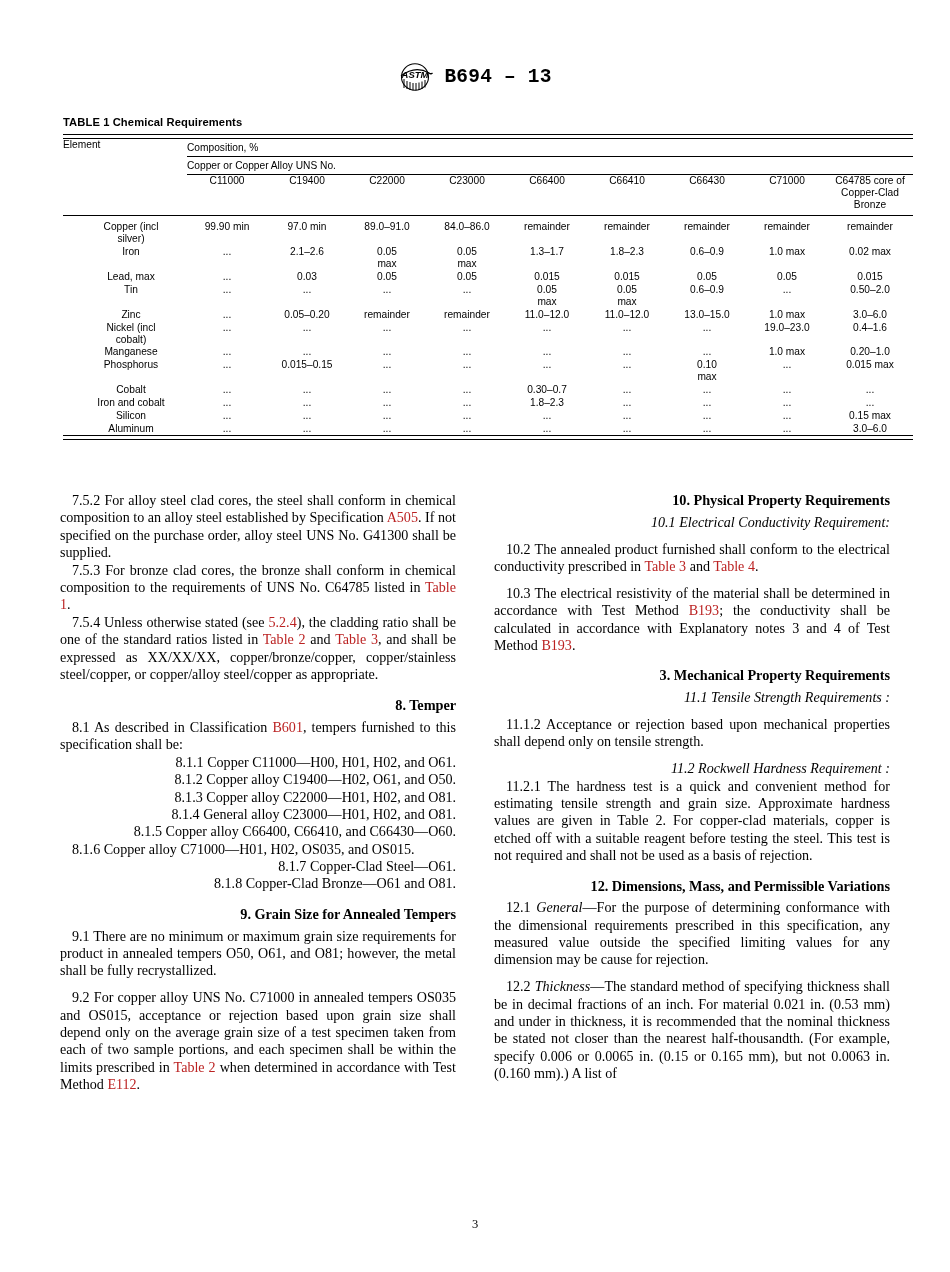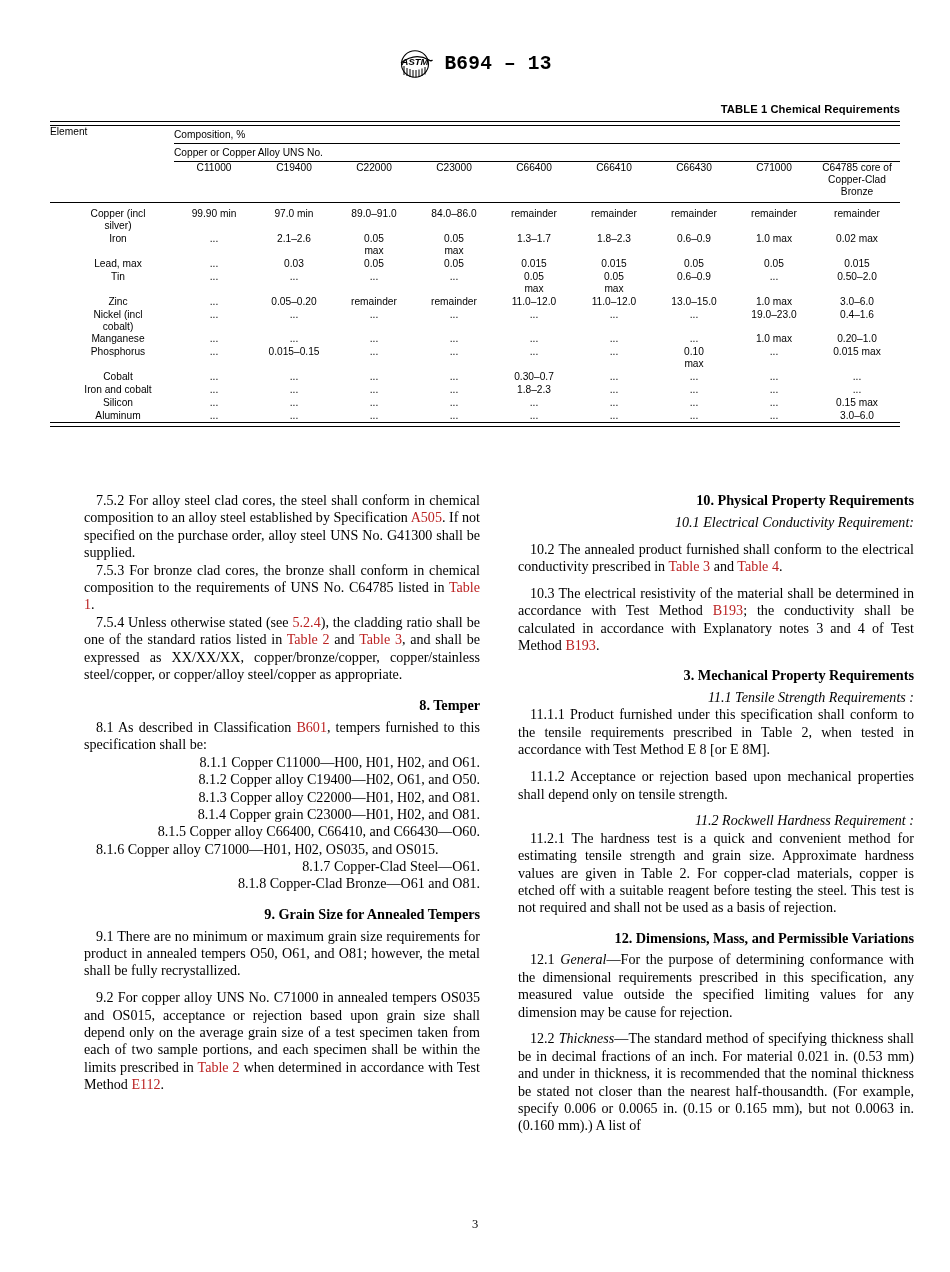--- a/index.html
+++ b/index.html
@@ -14,21 +14,21 @@
     color: #000000;
     position: relative;
     overflow: hidden;
   }
 
   .page {
     width: 950px;
     height: 1272px;
     position: relative;
     box-sizing: border-box;
-    padding: 0;
+    padding: 13px;
   }
 
   
   .doc-header {
     display: flex;
     align-items: center;
     justify-content: center;
     gap: 10px;
     padding-top: 47px;
     height: 34px;
@@ -45,21 +45,21 @@
     font-size: 19.5px;
     letter-spacing: 0.2px;
   }
 
   
   .table-wrap {
     margin: 22px 50px 0 50px;
     width: 850px;
   }
   .table-title {
-    text-align: right;
+    text-align: left;
     font-family: "Liberation Sans", sans-serif;
     font-weight: bold;
     font-size: 11.2px;
     margin-bottom: 6px;
     letter-spacing: 0.1px;
   }
   table.chem {
     border-collapse: collapse;
     width: 850px;
     font-family: "Liberation Sans", sans-serif;
@@ -119,21 +119,20 @@
   }
 
   
   .columns {
     position: absolute;
     top: 492px;
     left: 60px;
     width: 830px;
     display: flex;
     gap: 38px;
-    margin-left: 24px;
   }
   .col {
     width: 396px;
     font-size: 14.1px;
     line-height: 1.235;
     text-align: justify;
     text-justify: inter-word;
     hyphens: manual;
   }
   .col p {
@@ -415,21 +414,21 @@
 
       <p><span>7.5.4  Unless otherwise stated (see </span><span class="ref">5.2.4</span><span>), the cladding ratio shall be one of the standard ratios listed in </span><span class="ref">Table 2</span><span> and </span><span class="ref">Table 3</span><span>, and shall be expressed as XX/XX/XX, copper/bronze/copper, copper/stainless steel/copper, or copper/alloy steel/copper as appropriate.</span></p>
 
       <h3 class="first">8.  Temper</h3>
 
       <p><span>8.1  As described in Classification </span><span class="ref">B601</span><span>, tempers furnished to this specification shall be:</span></p>
 
       <p class="nojust">8.1.1  Copper C11000—H00, H01, H02, and O61.</p>
       <p class="nojust">8.1.2  Copper alloy C19400—H02, O61, and O50.</p>
       <p class="nojust">8.1.3  Copper alloy C22000—H01, H02, and O81.</p>
-      <p class="nojust">8.1.4  Copper grain C23000—H01, H02, and O81.</p>
+      <p class="nojust">8.1.4  General alloy C23000—H01, H02, and O81.</p>
       <p class="nojust">8.1.5  Copper alloy C66400, C66410, and C66430—O60.</p>
       <p>8.1.6  Copper alloy C71000—H01, H02, OS035, and OS015.</p>
       <p class="nojust">8.1.7  Copper-Clad Steel—O61.</p>
       <p class="nojust">8.1.8  Copper-Clad Bronze—O61 and O81.</p>
 
       <h3>9.  Grain Size for Annealed Tempers</h3>
 
       <p>9.1  There are no minimum or maximum grain size requirements for product in annealed tempers O50, O61, and O81; however, the metal shall be fully recrystallized.</p>
 
       <p class="space-before"><span>9.2  For copper alloy UNS No. C71000 in annealed tempers OS035 and OS015, acceptance or rejection based upon grain size shall depend only on the average grain size of a test specimen taken from each of two sample portions, and each specimen shall be within the limits prescribed in </span><span class="ref">Table 2</span><span> when determined in accordance with Test Method </span><span class="ref">E112</span><span>.</span></p>
@@ -442,21 +441,20 @@
 
       <p class="it nojust">10.1  Electrical Conductivity Requirement:</p>
 
       <p class="space-before"><span>10.2  The annealed product furnished shall conform to the electrical conductivity prescribed in </span><span class="ref">Table 3</span><span> and </span><span class="ref">Table 4</span><span>.</span></p>
 
       <p class="space-before"><span>10.3  The electrical resistivity of the material shall be determined in accordance with Test Method </span><span class="ref">B193</span><span>; the conductivity shall be calculated in accordance with Explanatory notes 3 and 4 of Test Method </span><span class="ref">B193</span><span>.</span></p>
 
       <h3>3.  Mechanical Property Requirements</h3>
 
       <p class="it nojust">11.1  Tensile Strength Requirements :</p>
-      <p>11.1.1  Product furnished under this specification shall conform to the tensile requirements prescribed in Table 2, when tested in accordance with Test Method E 8 [or E 8M].</p>
       <p class="space-before">11.1.2  Acceptance or rejection based upon mechanical properties shall depend only on tensile strength.</p>
       <p class="it nojust space-before">11.2  Rockwell Hardness Requirement :</p>
       <p>11.2.1  The hardness test is a quick and convenient method for estimating tensile strength and grain size. Approximate hardness values are given in Table 2. For copper-clad materials, copper is etched off with a suitable reagent before testing the steel. This test is not required and shall not be used as a basis of rejection.</p>
 
       <h3>12.  Dimensions, Mass, and Permissible Variations</h3>
 
       <p><span>12.1  </span><span class="it">General</span><span>—For the purpose of determining conformance with the dimensional requirements prescribed in this specification, any measured value outside the specified limiting values for any dimension may be cause for rejection.</span></p>
 
       <p class="space-before"><span>12.2  </span><span class="it">Thickness</span><span>—The standard method of specifying thickness shall be in decimal fractions of an inch. For material 0.021 in. (0.53 mm) and under in thickness, it is recommended that the nominal thickness be stated not closer than the nearest half-thousandth. (For example, specify 0.006 or 0.0065 in. (0.15 or 0.165 mm), but not 0.0063 in. (0.160 mm).) A list of</span></p>
 

